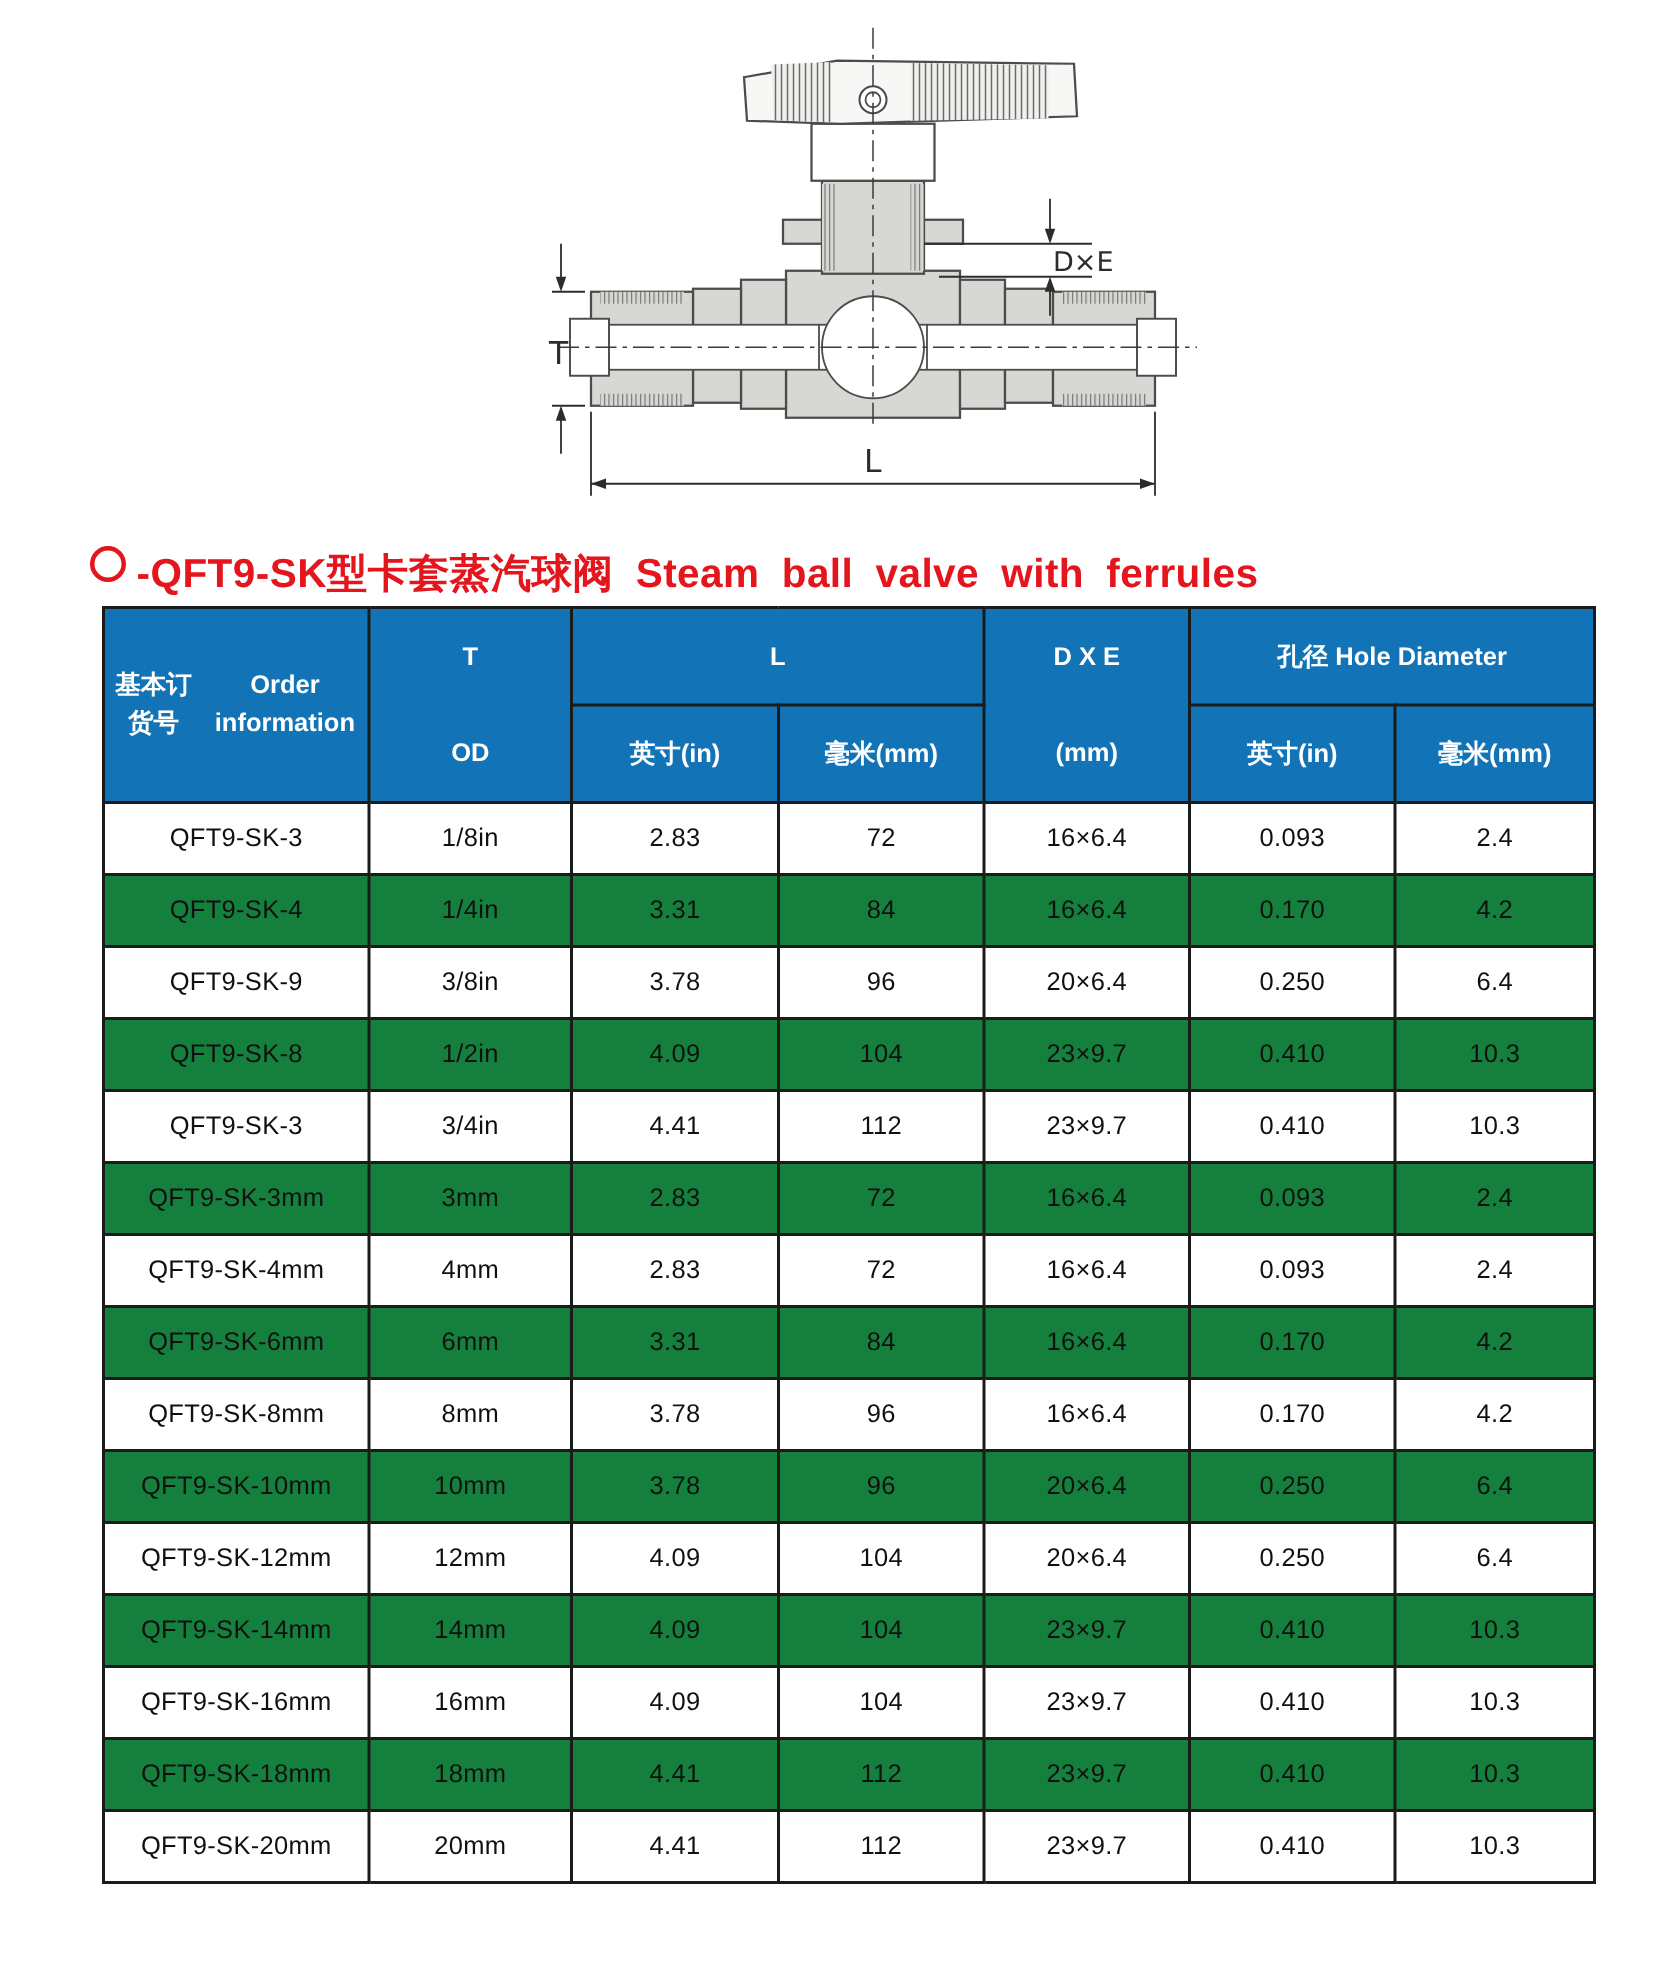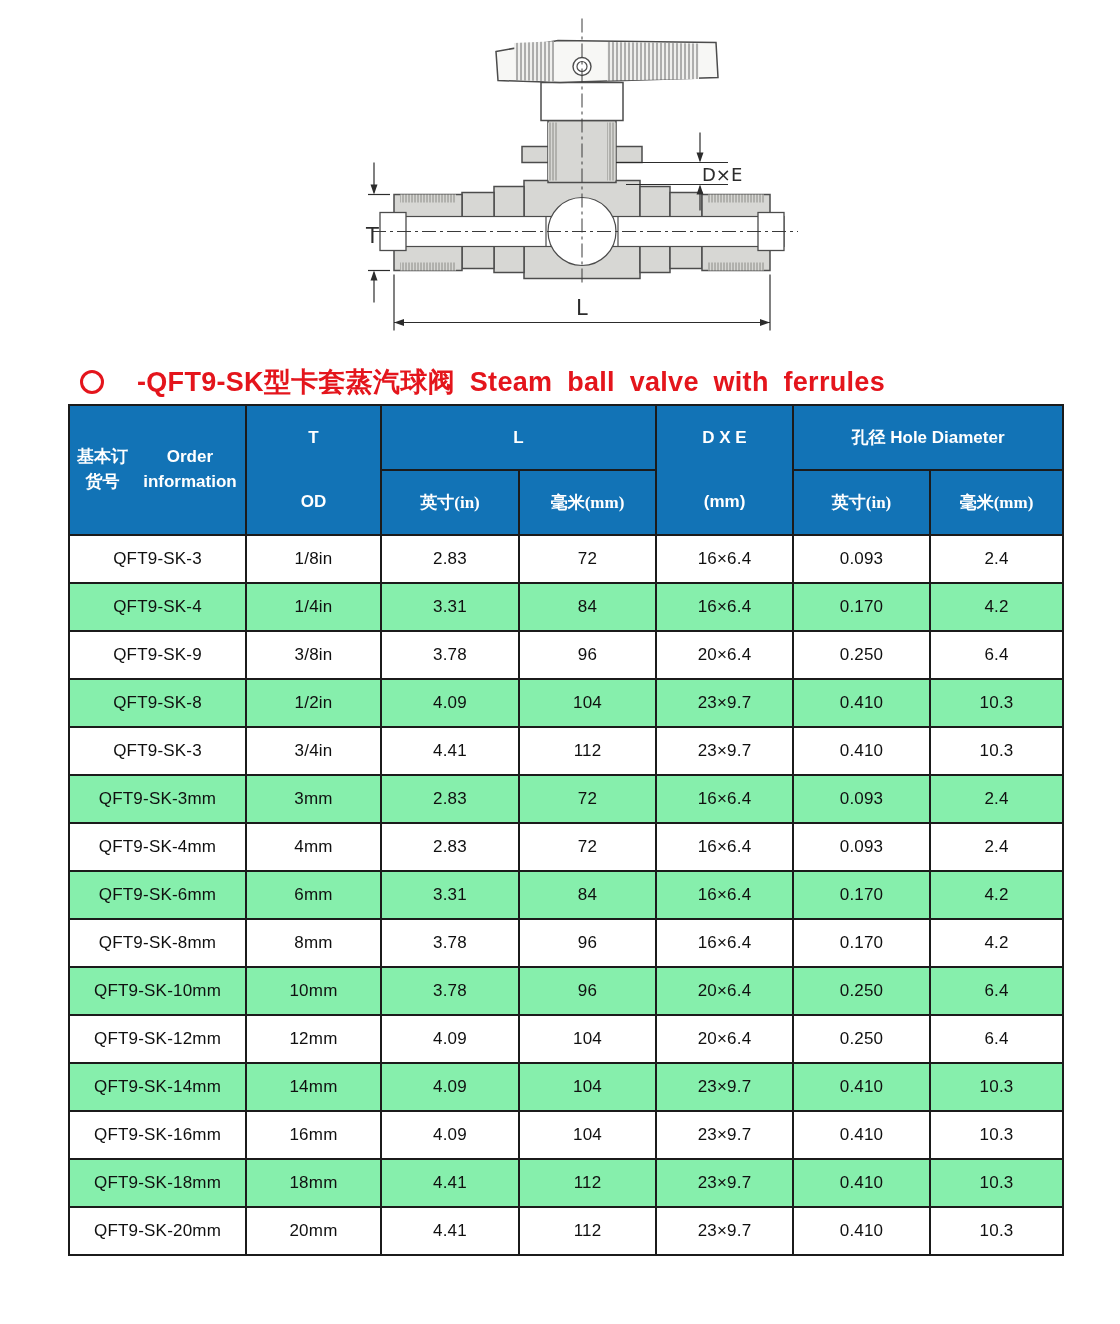--- a/index.html
+++ b/index.html
@@ -5,43 +5,43 @@
   html,body{margin:0;padding:0;}
   body{
     width:1120px;height:1324px;position:relative;background:#ffffff;
     font-family:"Liberation Sans",sans-serif;overflow:hidden;
   }
   
   .diagram-wrap{position:absolute;left:360px;top:8px;width:450px;height:335px;}
   .diagram-wrap svg{display:block;}
   .dim-label{font-family:"DejaVu Sans",sans-serif;fill:#2c2c2c;}
   
-  .title-row{position:absolute;left:80px;top:364px;display:flex;align-items:center;gap:26px;}
+  .title-row{position:absolute;left:60px;top:364px;display:flex;align-items:flex-start;}
   .title-circle{width:18px;height:18px;border:3px solid #e4151c;border-radius:50%;margin-right:7px;flex:0 0 auto;}
   .title-text{color:#e4151c;font-size:27px;font-weight:bold;white-space:nowrap;word-spacing:7px;letter-spacing:.3px;}
   
   table.spec{
     position:absolute;left:68px;top:404px;width:994px;
     border-collapse:collapse;table-layout:fixed;
   }
   table.spec th,table.spec td{
     border:2px solid #1b1b1b;text-align:center;vertical-align:middle;padding:0;
   }
   table.spec thead th{
     background:#1273b6;color:#ffffff;font-size:17px;font-weight:bold;
   }
   table.spec thead tr.h1 th{height:62px;}
-  table.spec thead tr.h2 th{height:62px;font-family:Liberation Serif, serif;}
+  table.spec thead tr.h2 th{height:62px;}
   .hdr-stack{display:flex;flex-direction:row;justify-content:center;line-height:1.45;}
   .hdr-split{display:flex;flex-direction:column;justify-content:space-around;height:128px;}
   table.spec tbody td{
     height:46px;font-size:17px;color:#101010;background:#ffffff;
     font-weight:500;letter-spacing:.2px;
   }
-  table.spec tbody tr.alt td{background:#86efac;}
+  table.spec tbody tr.alt td{background:#15803d;}
 </style>
 </head>
 <body>
 
 <div class="diagram-wrap">
   <svg viewBox="0 0 450 330" width="450" height="335">
     <defs>
       <pattern id="hv" patternUnits="userSpaceOnUse" width="4" height="12">
         <rect width="4" height="12" fill="#f0f0ee"></rect>
         <line x1="1" y1="0" x2="1" y2="12" stroke="#6b6b6b" stroke-width="1"></line>

